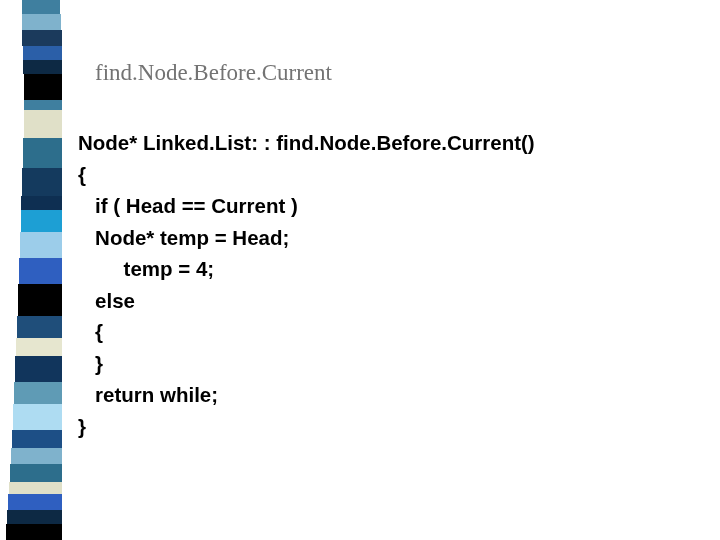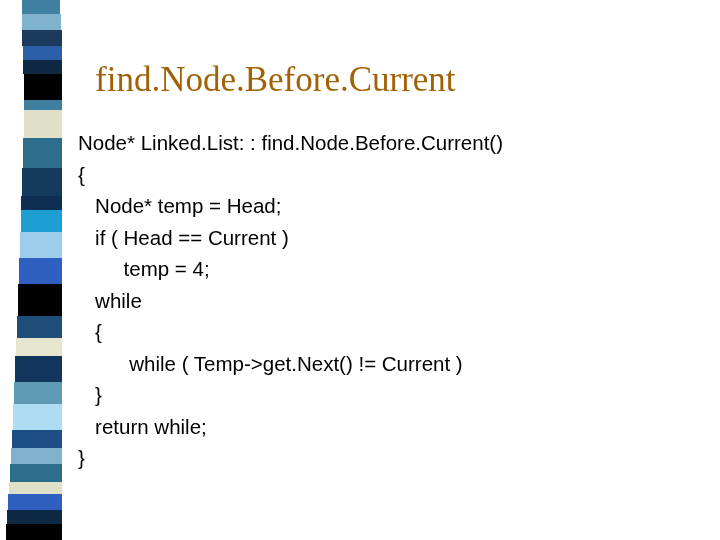--- a/index.html
+++ b/index.html
@@ -33,37 +33,38 @@
     position: absolute;
     left: 0;
     width: 100%;
   }
   .title {
     position: absolute;
     left: 95px;
     top: 60px;
     width: 600px;
     font-family: "Liberation Serif", serif;
-    font-size: 35px;
-    color: #a16207;
+    font-size: 23px;
+    color: #737373;
     letter-spacing: 0px;
     white-space: nowrap;
   }
   .body-block {
     position: absolute;
     left: 78px;
     top: 127px;
     width: 620px;
     font-family: "Liberation Sans", sans-serif;
     font-size: 20.5px;
     color: #000000;
     line-height: 31.5px;
   }
   .code-line {
     white-space: pre;
+    font-weight: bold;
   }
 </style>
 </head>
 <body>
 
 <div class="slide">
 
   <div class="stripe-column">
       <div class="stripe" style="background: rgb(63, 127, 159); top: 0px; height: 14px; left: 22px; width: 38px;"></div>
       <div class="stripe" style="background: rgb(127, 178, 204); top: 14px; height: 16px; left: 22px; width: 39px;"></div>
@@ -92,24 +93,23 @@
       <div class="stripe" style="background: rgb(47, 95, 192); top: 494px; height: 16px; left: 8px; width: 54px;"></div>
       <div class="stripe" style="background: rgb(13, 41, 68); top: 510px; height: 14px; left: 7px; width: 55px;"></div>
       <div class="stripe" style="background: rgb(0, 0, 0); top: 524px; height: 16px; left: 6px; width: 56px;"></div>
     </div>
 
   <div class="title">find.Node.Before.Current</div>
 
   <div class="body-block">
       <div class="code-line">Node* Linked.List: : find.Node.Before.Current()</div>
       <div class="code-line">{</div>
+      <div class="code-line">   if ( Head == Current )</div>
       <div class="code-line">   Node* temp = Head;</div>
-      <div class="code-line">   if ( Head == Current )</div>
       <div class="code-line">        temp = 4;</div>
-      <div class="code-line">   while</div>
+      <div class="code-line">   else</div>
       <div class="code-line">   {</div>
-      <div class="code-line">         while ( Temp-&gt;get.Next() != Current )</div>
       <div class="code-line">   }</div>
       <div class="code-line">   return while;</div>
       <div class="code-line">}</div>
     </div>
 
 </div>
 
 </body></html>

